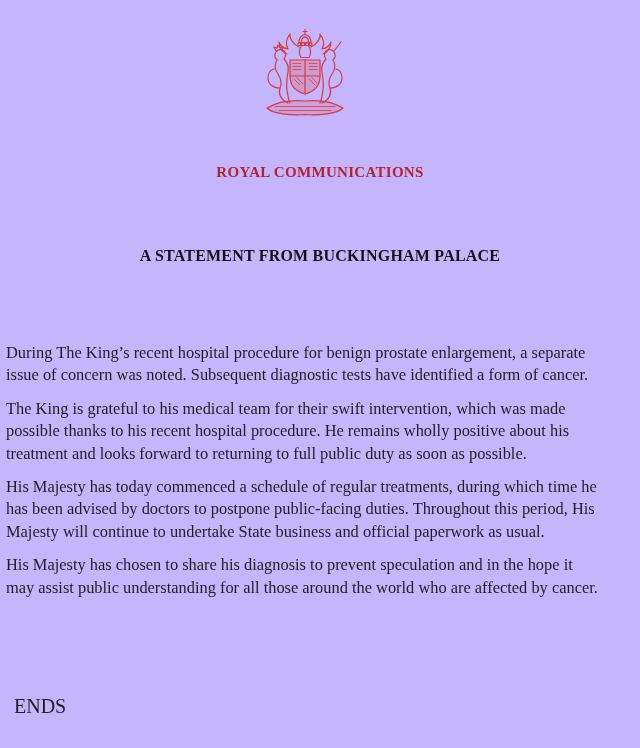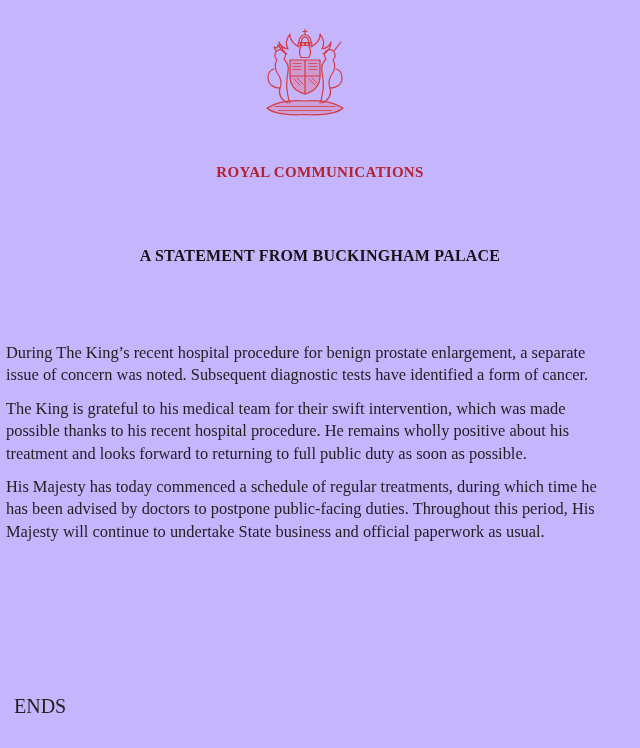--- a/index.html
+++ b/index.html
@@ -119,17 +119,18 @@
   <div class="org-line">ROYAL COMMUNICATIONS</div>
 
   <h1 class="doc-title">
     <span>A STATEMENT FROM BUCKINGHAM PALACE</span>
   </h1>
 
   <div class="doc-body">
     <p>During The King’s recent hospital procedure for benign prostate enlargement, a separate issue of concern was noted. Subsequent diagnostic tests have identified a form of cancer.</p>
     <p>The King is grateful to his medical team for their swift intervention, which was made possible thanks to his recent hospital procedure. He remains wholly positive about his treatment and looks forward to returning to full public duty as soon as possible.</p>
     <p>His Majesty has today commenced a schedule of regular treatments, during which time he has been advised by doctors to postpone public-facing duties. Throughout this period, His Majesty will continue to undertake State business and official paperwork as usual.</p>
+    <p>His Majesty has chosen to share his diagnosis to prevent speculation and in the hope it may assist public understanding for all those around the world who are affected by cancer.</p>
   </div>
 
   <div class="ends">ENDS</div>
 
 </div>
 
 </body></html>

